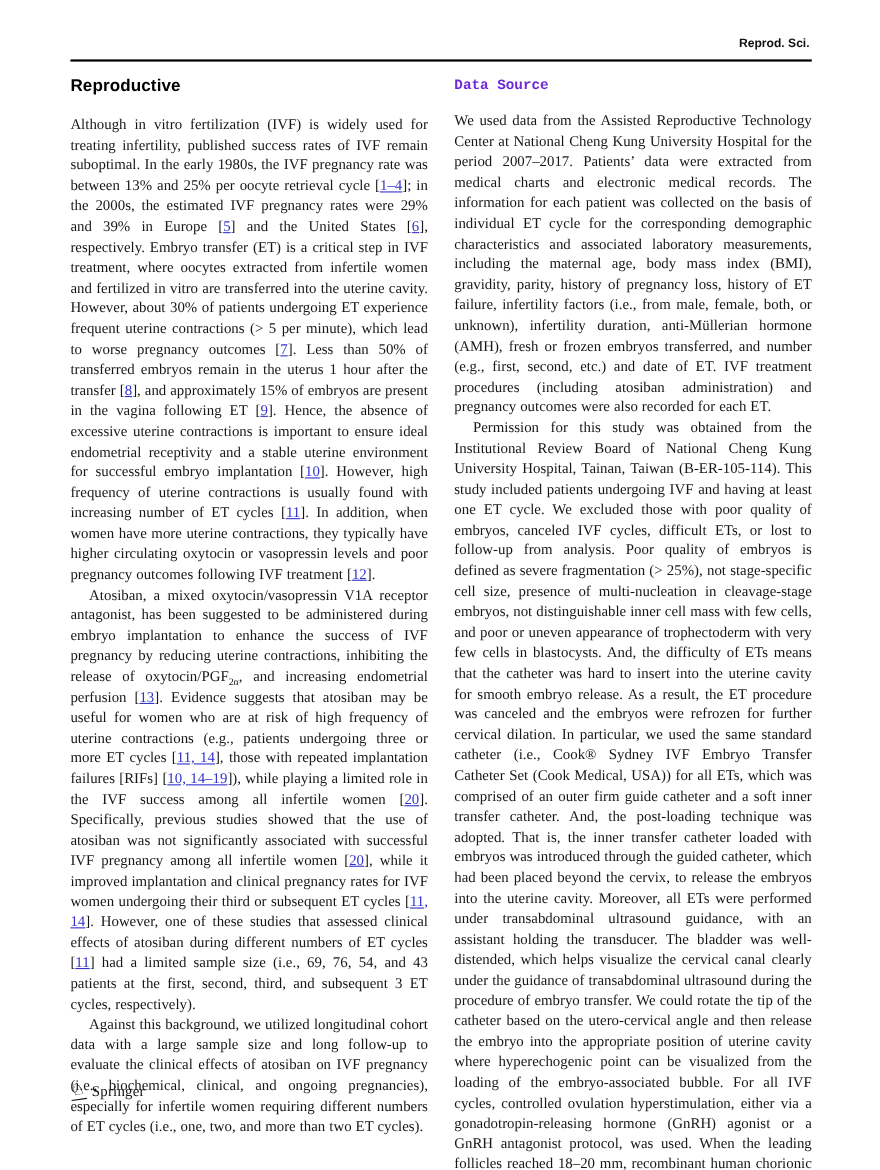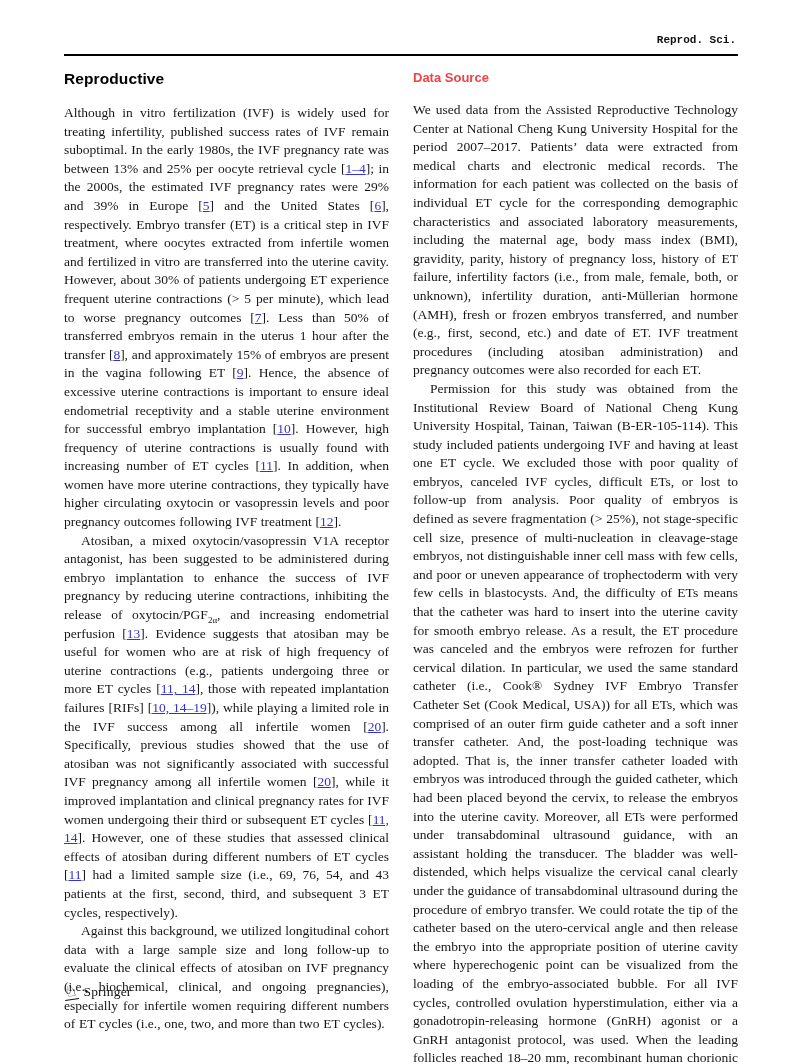--- a/index.html
+++ b/index.html
@@ -6,40 +6,40 @@
   .page{
     position:relative;
     width:800px;height:1064px;
     background:#ffffff;
     font-family:"Liberation Serif", serif;
     color:#161616;
     overflow:hidden;
   }
   .journal-header{
     position:absolute;top:34px;right:64px;
-    font-family:Liberation Mono, monospace;
+    font-family:Liberation Sans, sans-serif;
     font-size:11px;font-weight:600;color:#111;
   }
   .header-rule{
     position:absolute;top:54px;left:64px;width:674px;
     height:2px;background:#000;
   }
   .columns{
     position:absolute;top:70px;left:64px;width:674px;
     display:flex;gap:24px;
   }
   .col{width:325px;}
   .section-heading{
     font-family:"Liberation Sans", sans-serif;
     font-size:15.5px;font-weight:700;color:#000;
     margin:0 0 16px 0;letter-spacing:.1px;
   }
   .sub-heading{
-    font-family:Liberation Sans, sans-serif;
-    font-size:13px;font-weight:700;color:#ef4444;
+    font-family:Liberation Mono, monospace;
+    font-size:13px;font-weight:700;color:#6d28d9;
     margin:0 0 16px 0;
   }
   .para{
     font-size:13.5px;line-height:18.6px;
     text-align:justify;margin:0;
     word-spacing:.02em;
   }
   .para.indent{text-indent:17px;}
   .para sub{font-size:9px;line-height:0;}
   .cite{color:var(--cite,#3333cc);cursor:pointer;text-decoration:underline;}

